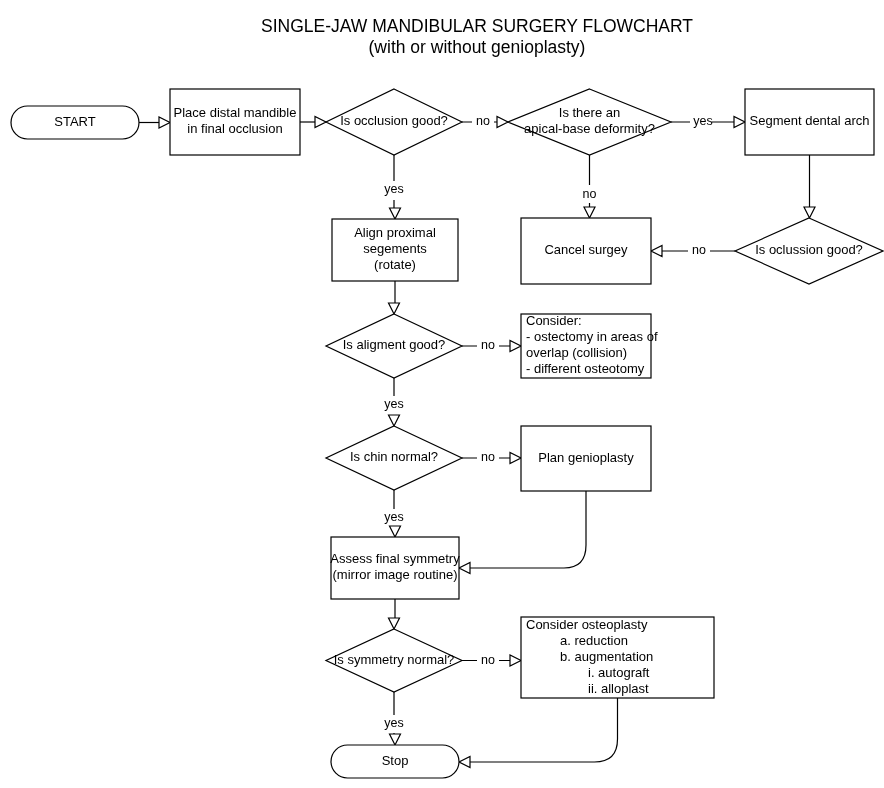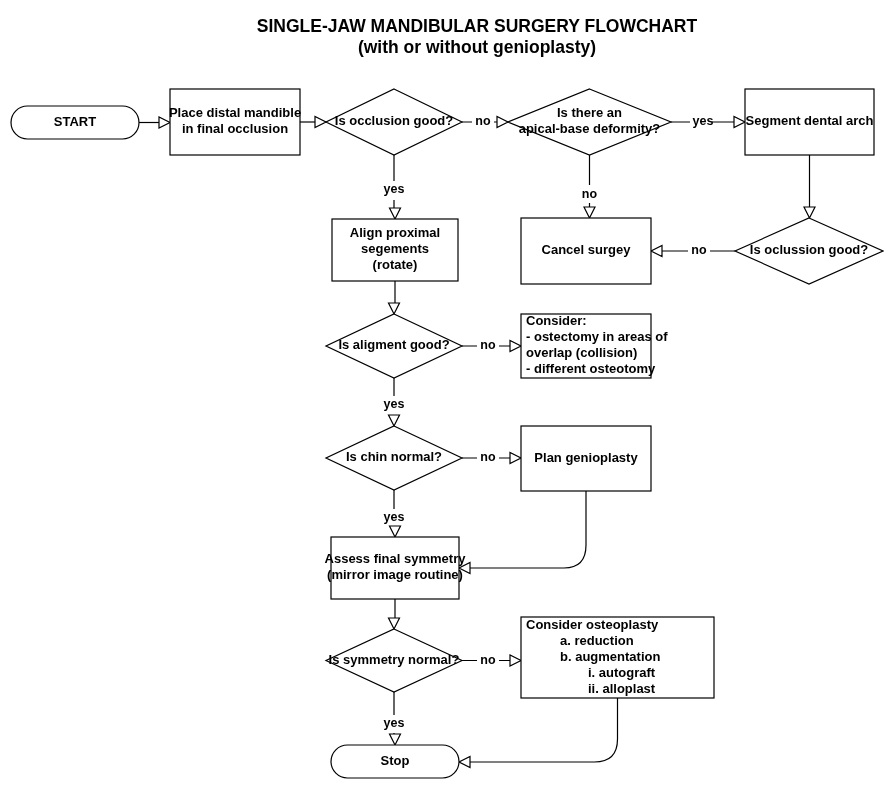--- a/index.html
+++ b/index.html
@@ -13,21 +13,20 @@
     font-family: "Liberation Sans", sans-serif;
     color: #000000;
     position: relative;
     overflow: hidden;
   }
   #flow-root {
     position: absolute;
     left: 0; top: 0;
     width: 884px;
     height: 788px;
-    font-weight: bold;
   }
   svg.flow-canvas {
     display: block;
     width: 884px;
     height: 788px;
     shape-rendering: geometricPrecision;
   }
   .node-shape {
     fill: #ffffff;
     stroke: #000000;

